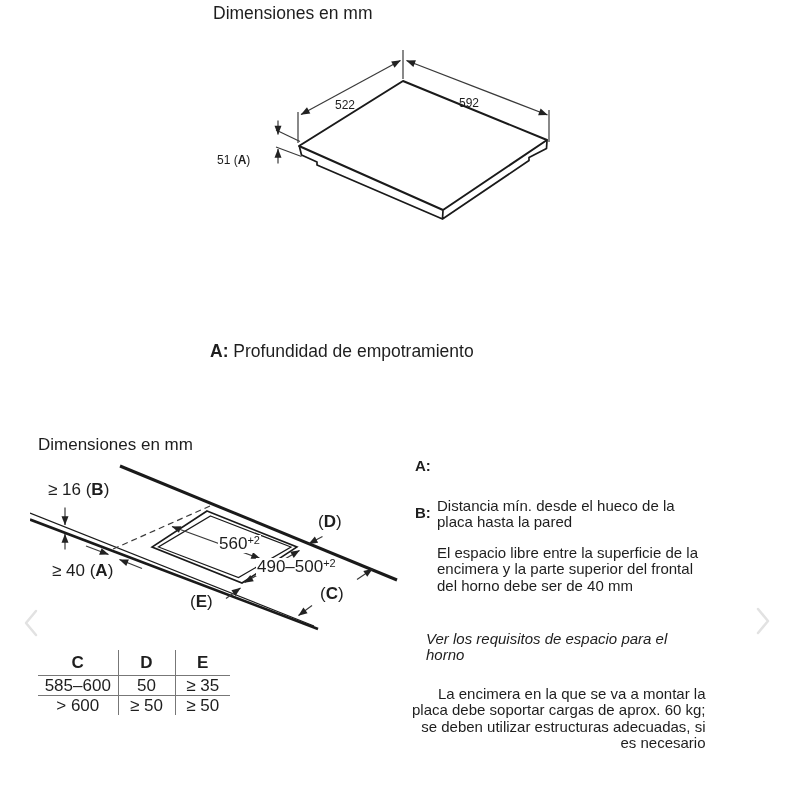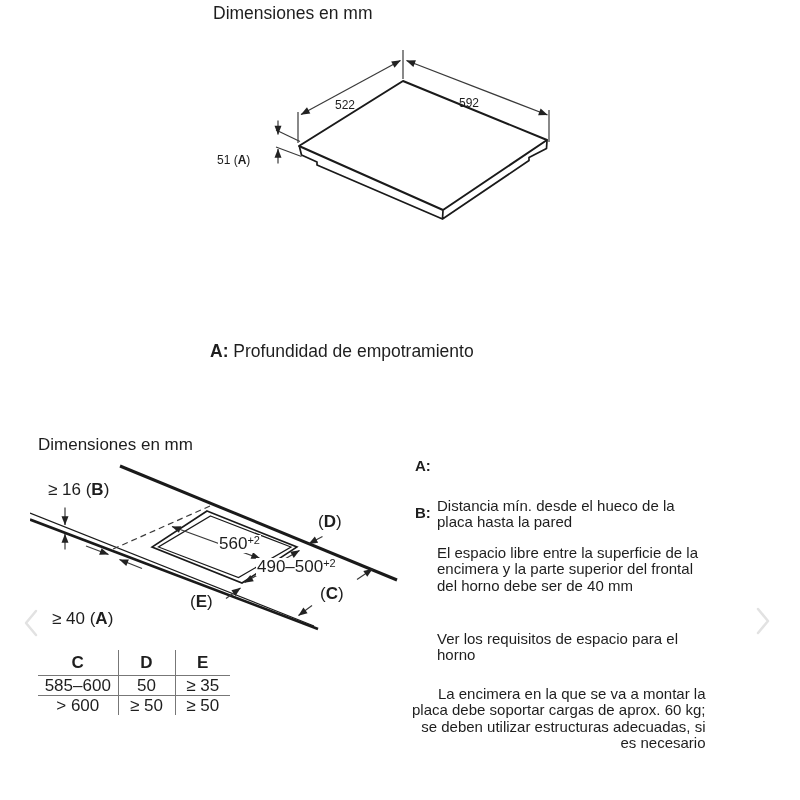--- a/index.html
+++ b/index.html
@@ -90,21 +90,21 @@
     <line x1="196" y1="143.5" x2="210.5" y2="133" marker-end="url(#ah2)"></line>
     <line x1="327" y1="124.5" x2="342.5" y2="114" marker-end="url(#ah2)"></line>
     <line x1="282" y1="150.5" x2="268.5" y2="160.5" marker-end="url(#ah2)"></line>
     <line x1="292.5" y1="81.5" x2="278.8" y2="88.8" marker-end="url(#ah2)"></line>
     <line x1="142" y1="71.5" x2="230" y2="103.5" marker-start="url(#ah2)" marker-end="url(#ah2)"></line>
     <line x1="214.5" y1="127.5" x2="269.5" y2="95.5" marker-start="url(#ah2)" marker-end="url(#ah2)"></line>
   </g>
 </svg>
 
 <div class="abs dlabel" style="left:48px;top:480px;"><span>≥ 16 (</span><span class="bold">B</span><span>)</span></div>
-<div class="abs dlabel" style="left:52px;top:561px;margin-top:48px;"><span>≥ 40 (</span><span class="bold">A</span><span>)</span></div>
+<div class="abs dlabel" style="left:52px;top:561px;"><span>≥ 40 (</span><span class="bold">A</span><span>)</span></div>
 <div class="abs dlabel onwhite" style="left:218px;top:535px;"><span>560</span><span class="sup">+2</span></div>
 <div class="abs dlabel onwhite" style="left:256px;top:558px;"><span>490–500</span><span class="sup">+2</span></div>
 <div class="abs dlabel" style="left:318px;top:512px;"><span>(</span><span class="bold">D</span><span>)</span></div>
 <div class="abs dlabel" style="left:320px;top:584px;"><span>(</span><span class="bold">C</span><span>)</span></div>
 <div class="abs dlabel" style="left:190px;top:592px;"><span>(</span><span class="bold">E</span><span>)</span></div>
 
 <div class="abs" style="left:38px;top:650px;">
   <table class="spec">
     <colgroup>
         <col style="width:80px">
@@ -135,21 +135,21 @@
   <span class="ltr">A:</span>
   <span class="txt">Distancia mín. desde el hueco de la
 placa hasta la pared</span>
 </div>
 <div class="note" style="left:415px;top:505px;">
   <span class="ltr">B:</span>
   <span class="txt">El espacio libre entre la superficie de la
 encimera y la parte superior del frontal
 del horno debe ser de 40 mm</span>
 </div>
-<div class="abs plainnote" style="left:437px;top:591px;white-space:pre-line;">Ver los requisitos de espacio para el
+<div class="abs plainnote" style="left:426px;top:591px;white-space:pre-line;font-style:italic;">Ver los requisitos de espacio para el
 horno</div>
 <div class="abs plainnote" style="left:412px;top:646px;white-space:pre-line;text-align:right;">La encimera en la que se va a montar la
 placa debe soportar cargas de aprox. 60 kg;
 se deben utilizar estructuras adecuadas, si
 es necesario</div>
 
 <svg class="abs" style="left:22px;top:608px;" width="20" height="30" viewBox="0 0 20 30">
   <path d="M14,3 L4,15 L14,27" fill="none" stroke="#e2e2e2" stroke-width="2.5" stroke-linecap="round" stroke-linejoin="round"></path>
 </svg>
 <svg class="abs" style="left:752px;top:606px;" width="20" height="30" viewBox="0 0 20 30">

